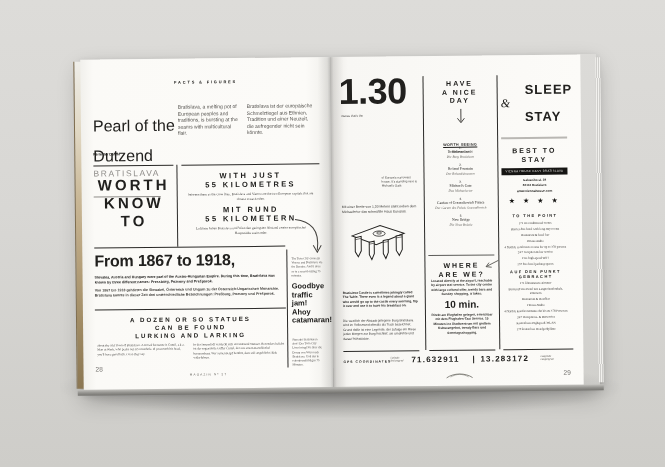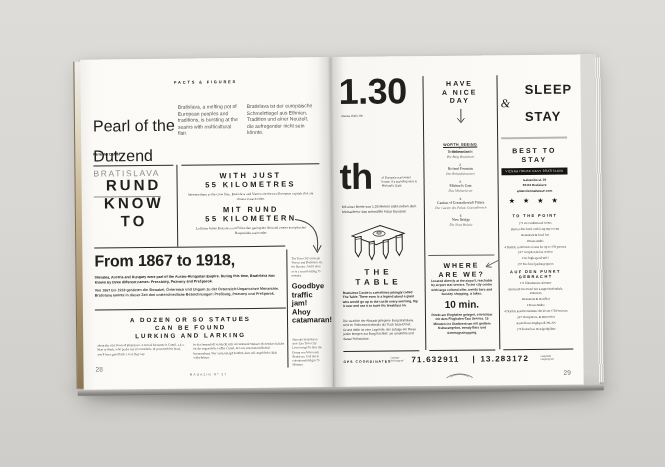--- a/index.html
+++ b/index.html
@@ -77,21 +77,21 @@
       </div>
       <div class="abs b" style="left:12px;top:93px;font-size:3.5px;">Perle der Donau</div>
       <div class="abs t50 muted" style="left:97px;top:45px;width:62px;">Bratislava, a melting pot of European peoples and traditions, is bursting at the seams with multicultural flair.</div>
       <div class="abs t50 muted" style="left:166px;top:45px;width:66px;">Bratislava ist der europäische Schmelztiegel aus Ethnien, Tradition und einer Neuzeit, die aufregender nicht sein könnte.</div>
 
       <div class="rule" style="left:12px;top:106px;width:80px;"></div>
       <div class="rule" style="left:100px;top:106px;width:138px;"></div>
       <div class="vrule" style="left:95px;top:106px;height:82px;"></div>
 
       <div class="abs c" style="left:12px;top:117px;width:80px;">
-        <div class="gtk">RUND</div>
+        <div class="gtk">WORTH</div>
         <div class="gtk">KNOW</div>
         <div class="gtk">TO</div>
       </div>
 
       <div class="abs c" style="left:102px;top:113px;width:134px;">
         <div class="boxhead">WITH JUST</div>
         <div class="boxhead">55 KILOMETRES</div>
       </div>
       <div class="abs c serif t34" style="left:106px;top:134px;width:126px;color:#3a3937;">between them as the crow flies, Bratislava and Vienna are the two European capitals that are closest to each other.</div>
       <div class="abs c" style="left:102px;top:147px;width:134px;">
@@ -124,39 +124,34 @@
       <div class="abs serif t32" style="left:14px;top:284px;width:88px;color:#3a3937;">about the Old Town of Bratislava. A crowd favourite is Čumil, a.k.a. Man at Work, who peeks out of a manhole. If you touch his head, you'll have good luck. Or so they say.</div>
       <div class="abs serif t32" style="left:110px;top:284px;width:92px;color:#3a3937;">In der Innenstadt versteckt sich ein Dutzend Statuen. Besonders beliebt ist der sogenannte Gaffer Čumil, der aus einem Kanaldeckel herausschaut. Wer seinen Kopf berührt, dem soll angeblich Glück widerfahren.</div>
 
       <div class="abs pnum" style="left:12px;top:306px;">28</div>
       <div class="abs c" style="left:0;width:250px;top:314px;font-size:3px;letter-spacing:1.2px;color:#57554f;">MAGAZIN Nº 27</div>
     </div>
 
     <div class="page right">
       <div class="abs huge" style="left:8px;top:16px;text-align:center;">1.30</div>
       <div class="abs t30" style="left:10px;top:57px;color:#3a3937;">metres that's the</div>
-      <div class="abs huge" style="left:8px;top:101px;">th</div>
       <div class="abs t30" style="left:50px;top:119px;width:36px;color:#3a3937;">of Europe's narrowest house. It's standing next to Michael's Gate.</div>
       <div class="abs t34" style="left:10px;top:148px;width:76px;color:#33322f;">Mit einer Breite von 1,30 Metern steht neben dem Michaelertor das schmalste Haus Europas.</div>
 
       <svg class="abs" style="left:14px;top:163px;" width="64" height="44" viewBox="0 0 64 44">
         <polygon points="6,16 34,6 58,14 30,25" fill="#fbfaf7" stroke="#232220" stroke-width="1"></polygon>
         <ellipse cx="33" cy="14" rx="6" ry="2.6" fill="#fbfaf7" stroke="#232220" stroke-width="0.8"></ellipse>
         <ellipse cx="33" cy="13.4" rx="2.4" ry="1.1" fill="#fbfaf7" stroke="#232220" stroke-width="0.7"></ellipse>
         <polygon points="9,18 15,16.5 15,31 12,37 9,32" fill="#fbfaf7" stroke="#232220" stroke-width="1"></polygon>
         <polygon points="23,22.5 28,21.5 28,34 25.5,40 23,35" fill="#fbfaf7" stroke="#232220" stroke-width="1"></polygon>
         <polygon points="37,21 42,20 42,33 39.5,39 37,34" fill="#fbfaf7" stroke="#232220" stroke-width="1"></polygon>
         <polygon points="50,16.5 56,15.5 56,30 53,36 50,31" fill="#fbfaf7" stroke="#232220" stroke-width="1"></polygon>
         <path d="M9,20 L15,18.5 M23,24.5 L28,23.5 M37,23 L42,22 M50,18.5 L56,17.5" stroke="#232220" stroke-width="0.6"></path>
       </svg>
 
-      <div class="abs c" style="left:10px;top:211px;width:72px;">
-        <div style="font-size:8px;line-height:10px;font-weight:bold;letter-spacing:4px;">THE</div>
-        <div style="font-size:8px;line-height:10px;font-weight:bold;letter-spacing:4px;">TABLE</div>
-      </div>
       <div class="abs b t32" style="left:10px;top:234px;width:76px;color:#232220;">Bratislava Castle is sometimes jokingly called The Table. There even is a legend about a giant who would go up to the castle every morning, flip it over and use it to have his breakfast on.</div>
       <div class="abs t32" style="left:10px;top:262px;width:76px;color:#3a3937;">Die westlich der Altstadt gelegene Burg Bratislava wird im Volksmund oftmals als Tisch bezeichnet. Grund dafür ist eine Legende, der zufolge ein Riese jeden Morgen zur Burg hochlief, sie umdrehte und darauf frühstückte.</div>
 
       <div class="vrule" style="left:92px;top:20px;height:274px;"></div>
       <div class="vrule" style="left:166px;top:20px;height:274px;"></div>
 
       <div class="abs c" style="left:96px;top:24px;width:66px;">
         <div class="colhead">HAVE</div>
         <div class="colhead">A NICE</div>
         <div class="colhead">DAY</div>

